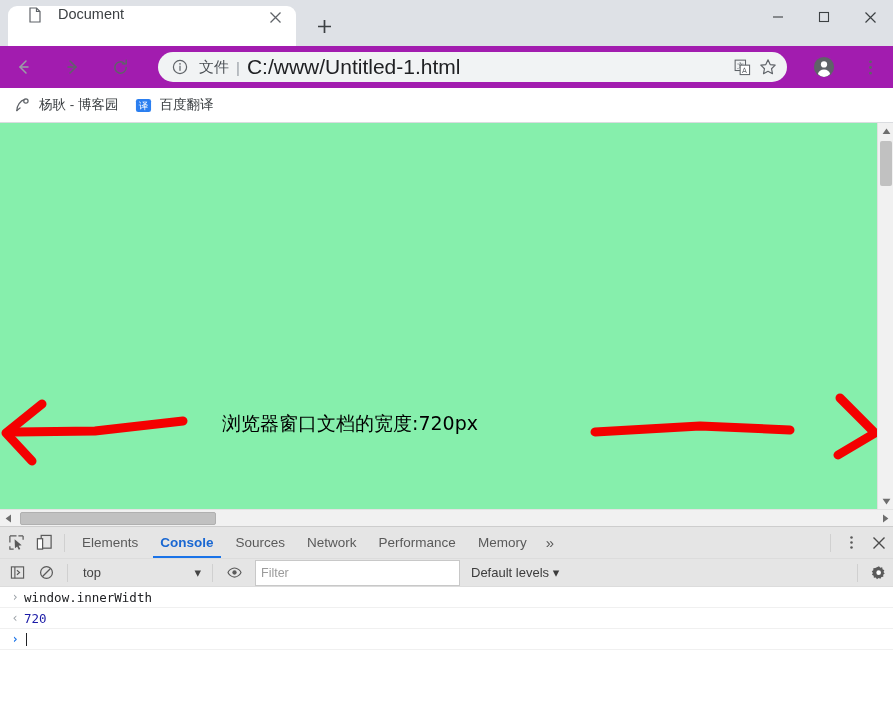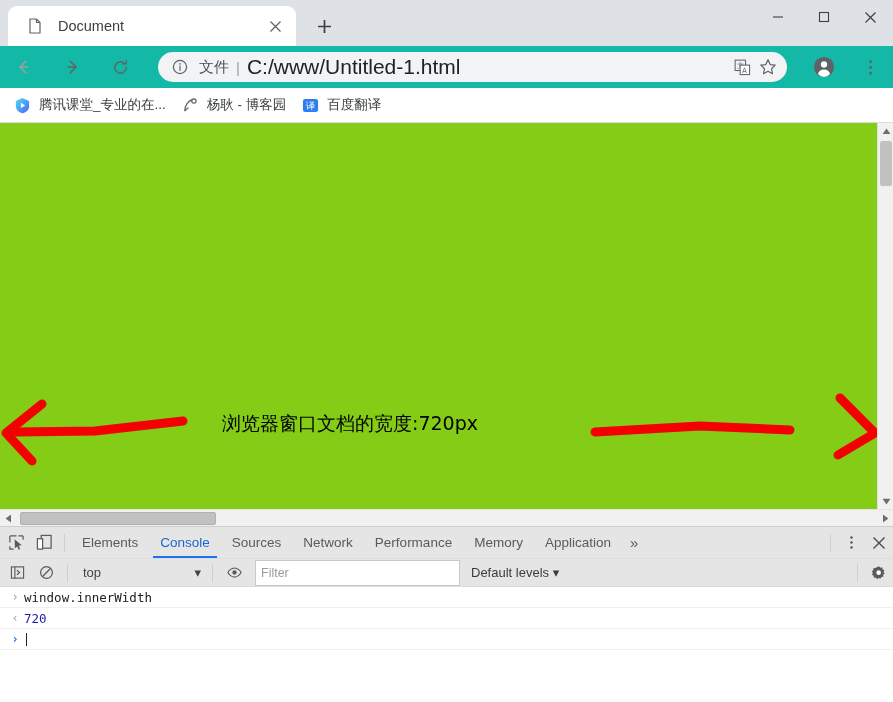--- a/index.html
+++ b/index.html
@@ -10,39 +10,39 @@
   }
   .browser { width: 893px; height: 702px; position: relative; display: flex; flex-direction: column; }
 
   
   .tabstrip {
     height: 46px; background: #dee1e6; position: relative;
     display: flex; align-items: flex-end;
   }
   .tab {
     width: 288px; height: 40px; background: #ffffff;
-    border-radius: 9px 9px 0 0; display: flex; align-items: center;
+    border-radius: 9px 9px 0 0; display: flex; align-items: flex-start;
     padding: 0 10px 0 18px; margin-left: 8px; position: relative;
   }
   .tab-favicon { width: 18px; height: 18px; flex: 0 0 18px; margin-right: 14px; }
   .tab-title {
     flex: 1; font-size: 14.5px; color: #3c4043; white-space: nowrap;
     overflow: hidden; text-overflow: ellipsis;
   }
   .tab-close { width: 22px; height: 22px; flex: 0 0 22px; display: flex; align-items: center; justify-content: center; border-radius: 50%; }
   .newtab {
     width: 32px; height: 32px; margin: 0 0 4px 12px;
     display: flex; align-items: center; justify-content: center; border-radius: 50%;
   }
   .wincontrols { position: absolute; top: 0; right: 0; display: flex; height: 34px; }
   .wc { width: 46px; height: 34px; display: flex; align-items: center; justify-content: center; }
 
   
   .toolbar {
-    height: 42px; background: #14b8a6; display: flex; align-items: center;
+    height: 42px; background: #a21caf; display: flex; align-items: center;
     padding: 16px 8px; gap: 16px;
   }
   .navbtn { width: 32px; height: 32px; display: flex; align-items: center; justify-content: center; border-radius: 50%; flex: 0 0 32px; }
   .omnibox {
     flex: 1; height: 30px; background: #f1f3f4; border-radius: 16px;
     display: flex; align-items: center; margin: 0 6px; padding: 0 6px 0 12px;
   }
   .omni-info { width: 20px; height: 20px; flex: 0 0 20px; margin-right: 9px; display:flex; align-items:center; justify-content:center;}
   .omni-scheme { font-size: 15px; color: #4a4f54; white-space: nowrap; }
   .omni-sep { color: #9aa0a6; margin: 0 7px; font-size: 15px; }
@@ -52,21 +52,21 @@
 
   
   .bookmarks { height: 34px; background: #ffffff; display: flex; align-items: center; padding: 0 6px; }
   .bm { display: flex; align-items: center; padding: 4px 8px; border-radius: 4px; max-width: 210px; }
   .bm-ico { width: 17px; height: 17px; flex: 0 0 17px; margin-right: 8px; display: flex; align-items: center; justify-content: center; }
   .bm-label { font-size: 13.5px; color: #3c4043; white-space: nowrap; overflow: hidden; text-overflow: ellipsis; }
   .toolbar-divider { height: 1px; background: #dadce0; }
 
   
   .viewport { position: relative; background: #ffffff; height: 386px; overflow: hidden; }
-  .page-canvas { position: absolute; inset: 0 16px 0 0; background: #84cc16; }
+  .page-canvas { position: absolute; inset: 0 16px 0 0; background: #86efac; }
   .page-text {
     position: absolute; left: 222px; top: 288px;
     font-size: 19px; color: #000000; white-space: nowrap;
     font-family: "DejaVu Sans", "Liberation Sans", sans-serif;
   }
   .annot { position: absolute; left: 0; top: 0; pointer-events: none; }
 
   
   .vscroll { position: absolute; top: 0; right: 0; width: 16px; height: 386px; background: #f1f1f1; border-left: 1px solid #e0e0e0; }
   .vs-arrow { position: absolute; left: 0; width: 16px; height: 16px; display: flex; align-items: center; justify-content: center; }
@@ -81,21 +81,21 @@
 
   
   .devtools { flex: 1; display: flex; flex-direction: column; background: #e5e5e5; border-top: 1px solid #cdcdcd; }
   .dt-tabbar { height: 32px; display: flex; align-items: center; border-bottom: 1px solid #dcdcdc; padding-left: 2px; }
   .dt-iconbtn { width: 28px; height: 28px; display: flex; align-items: center; justify-content: center; flex: 0 0 28px; }
   .dt-vsep { width: 1px; height: 18px; background: #d0d0d0; margin: 0 6px; }
   .dt-tab {
     height: 31px; display: flex; align-items: center; padding: 0 11px;
     font-size: 13.5px; color: #5a5a5a; white-space: nowrap; position: relative;
   }
-  .dt-tab.active { color: #1967d2; }
+  .dt-tab.active { color: #1967d2; font-weight: bold; }
   .dt-tab.active::after { content: ""; position: absolute; left: 4px; right: 4px; bottom: 0; height: 2px; background: #1a73e8; }
   .dt-more { padding: 0 8px; font-size: 15px; color: #5a5a5a; }
   .dt-spacer { flex: 1; }
 
   .dt-toolbar2 { height: 28px; display: flex; align-items: center; border-bottom: 1px solid #dcdcdc; padding-left: 3px; gap: 1px; }
   .ctx-select {
     display: flex; align-items: center; width: 130px; height: 20px;
     font-size: 13px; color: #444; padding: 0 4px 0 8px;
   }
   .ctx-label { flex: 1; }
@@ -219,35 +219,20 @@
         <circle cx="9" cy="9" r="1.5" fill="#5f6368"></circle>
         <circle cx="9" cy="15" r="1.5" fill="#5f6368"></circle>
       </svg>
     </div>
   </div>
 
   <div class="bookmarks">
     <div class="bm">
       <span class="bm-ico">
         <svg width="17" height="17" viewBox="0 0 18 18">
-          <defs>
-              <linearGradient id="tcg" x1="0" y1="0" x2="1" y2="1">
-            <stop offset="0" stop-color="#4fd8f5"></stop>
-                <stop offset="1" stop-color="#4a6bf5"></stop>
-          </linearGradient>
-            </defs>
-          <path d="M9 1 L16 4.2 V10 C16 13.6 12.8 16.2 9 17.2 C5.2 16.2 2 13.6 2 10 V4.2 Z" fill="url(#tcg)"></path>
-          <path d="M7.3 6.2 L11.8 8.9 L7.3 11.6 Z" fill="#ffffff"></path>
-        </svg>
-      </span>
-      <span class="bm-label">腾讯课堂_专业的在...</span>
-    </div>
-    <div class="bm">
-      <span class="bm-ico">
-        <svg width="17" height="17" viewBox="0 0 18 18">
           <path d="M3 14.5 C3 9 6.5 4 11.5 2.6" fill="none" stroke="#5f6368" stroke-width="1.3" stroke-linecap="round"></path>
           <circle cx="12.6" cy="4.3" r="2.3" fill="none" stroke="#5f6368" stroke-width="1.3"></circle>
           <path d="M3 14.2 L6.4 11.6" fill="none" stroke="#5f6368" stroke-width="1.3" stroke-linecap="round"></path>
         </svg>
       </span>
       <span class="bm-label">杨耿 - 博客园</span>
     </div>
     <div class="bm">
       <span class="bm-ico">
         <svg width="17" height="17" viewBox="0 0 18 18">
@@ -323,21 +308,20 @@
           <rect x="1.5" y="5" width="5.5" height="11" fill="#ffffff" stroke="#5a5a5a" stroke-width="1.3"></rect>
         </svg>
       </div>
       <div class="dt-vsep"></div>
       <div class="dt-tab">Elements</div>
       <div class="dt-tab active">Console</div>
       <div class="dt-tab">Sources</div>
       <div class="dt-tab">Network</div>
       <div class="dt-tab">Performance</div>
       <div class="dt-tab">Memory</div>
-      <div class="dt-tab">Application</div>
       <div class="dt-more">»</div>
       <div class="dt-spacer"></div>
       <div class="dt-vsep"></div>
       <div class="dt-iconbtn">
         <svg width="15" height="15" viewBox="0 0 16 16">
           <circle cx="8" cy="2.6" r="1.35" fill="#5a5a5a"></circle>
           <circle cx="8" cy="8" r="1.35" fill="#5a5a5a"></circle>
           <circle cx="8" cy="13.4" r="1.35" fill="#5a5a5a"></circle>
         </svg>
       </div>

